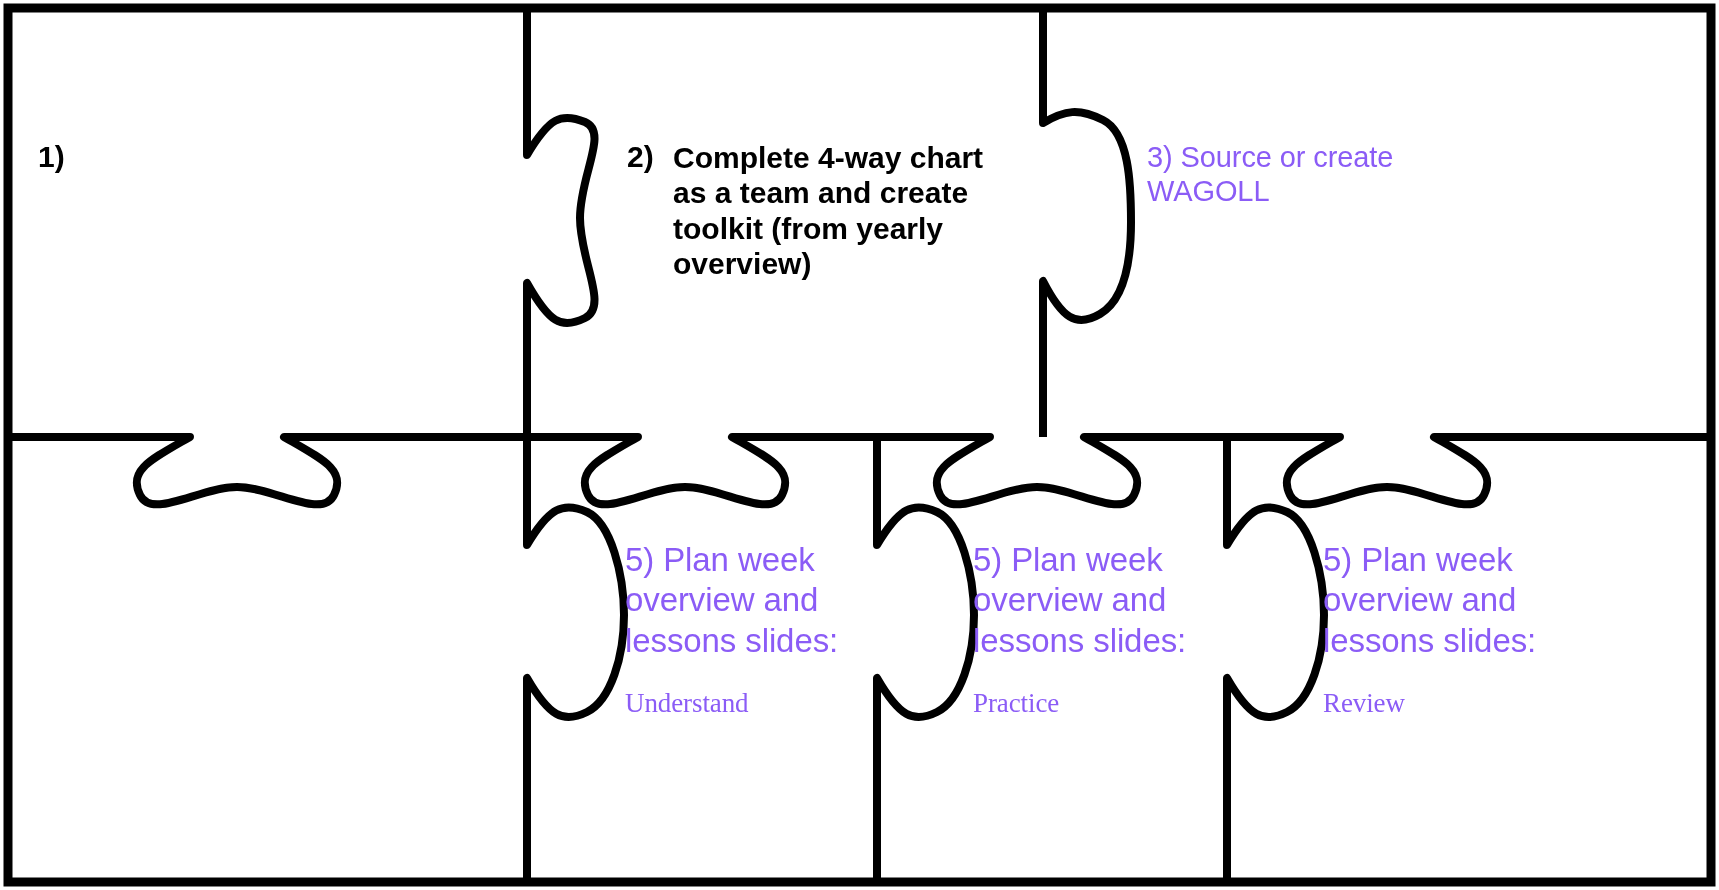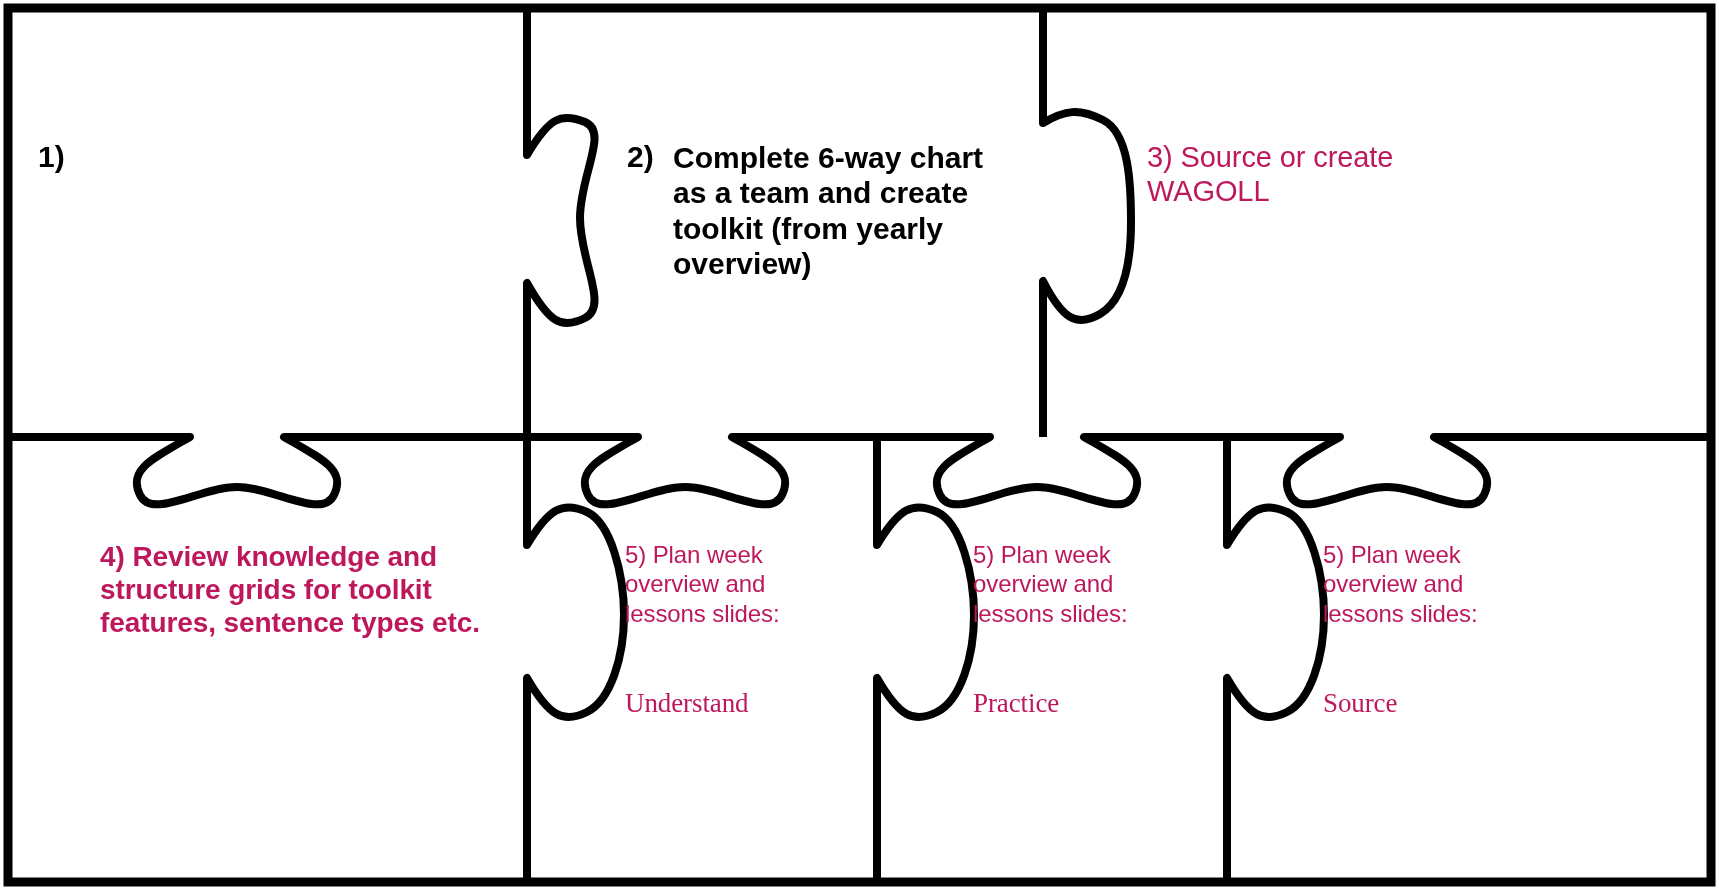--- a/index.html
+++ b/index.html
@@ -19,21 +19,21 @@
   }
   #puzzle-svg {
     position: absolute;
     left: 0;
     top: 0;
     width: 1719px;
     height: 890px;
   }
   .piece-text {
     position: absolute;
-    color: #be185d;
+    color: #8b5cf6;
     line-height: 1.18;
     white-space: pre-line;
     letter-spacing: -0.1px;
   }
   .p1-num {
     position: absolute;
     left: 38px;
     top: 140px;
     font-size: 30px;
     font-weight: bold;
@@ -76,21 +76,21 @@
   .p4 {
     left: 100px;
     top: 540px;
     width: 420px;
     font-size: 28px;
     font-weight: bold;
   }
   .p5 {
     top: 540px;
     width: 230px;
-    font-size: 24px;
+    font-size: 33px;
     font-weight: 500;
     line-height: 1.22;
   }
   .p5a { left: 625px; }
   .p5b { left: 973px; }
   .p5c { left: 1323px; }
   .sub {
     top: 688px;
     font-size: 27px;
     font-weight: 500;
@@ -181,40 +181,37 @@
             C 1311,523 1324,575 1324,615
             C 1324,656 1311,700 1287,712
             C 1263,724 1249,716 1227,678
             L 1227,882
           "></path>
   </svg>
 
   <div class="p1-num">1)</div>
 
   <div class="p2-num">2)</div>
-  <div class="p2-body">Complete 6-way chart
+  <div class="p2-body">Complete 4-way chart
 as a team and create
 toolkit (from yearly
 overview)</div>
 
   <div class="piece-text p3">3) Source or create
 WAGOLL</div>
 
-  <div class="piece-text p4">4) Review knowledge and
-structure grids for toolkit
-features, sentence types etc.</div>
 
   <div class="piece-text p5 p5a">5) Plan week
 overview and
 lessons slides:</div>
   <div class="piece-text sub sub-a">Understand</div>
 
   <div class="piece-text p5 p5b">5) Plan week
 overview and
 lessons slides:</div>
   <div class="piece-text sub sub-b">Practice</div>
 
   <div class="piece-text p5 p5c">5) Plan week
 overview and
 lessons slides:</div>
-  <div class="piece-text sub sub-c">Source</div>
+  <div class="piece-text sub sub-c">Review</div>
 
 </div>
 
 </body></html>

